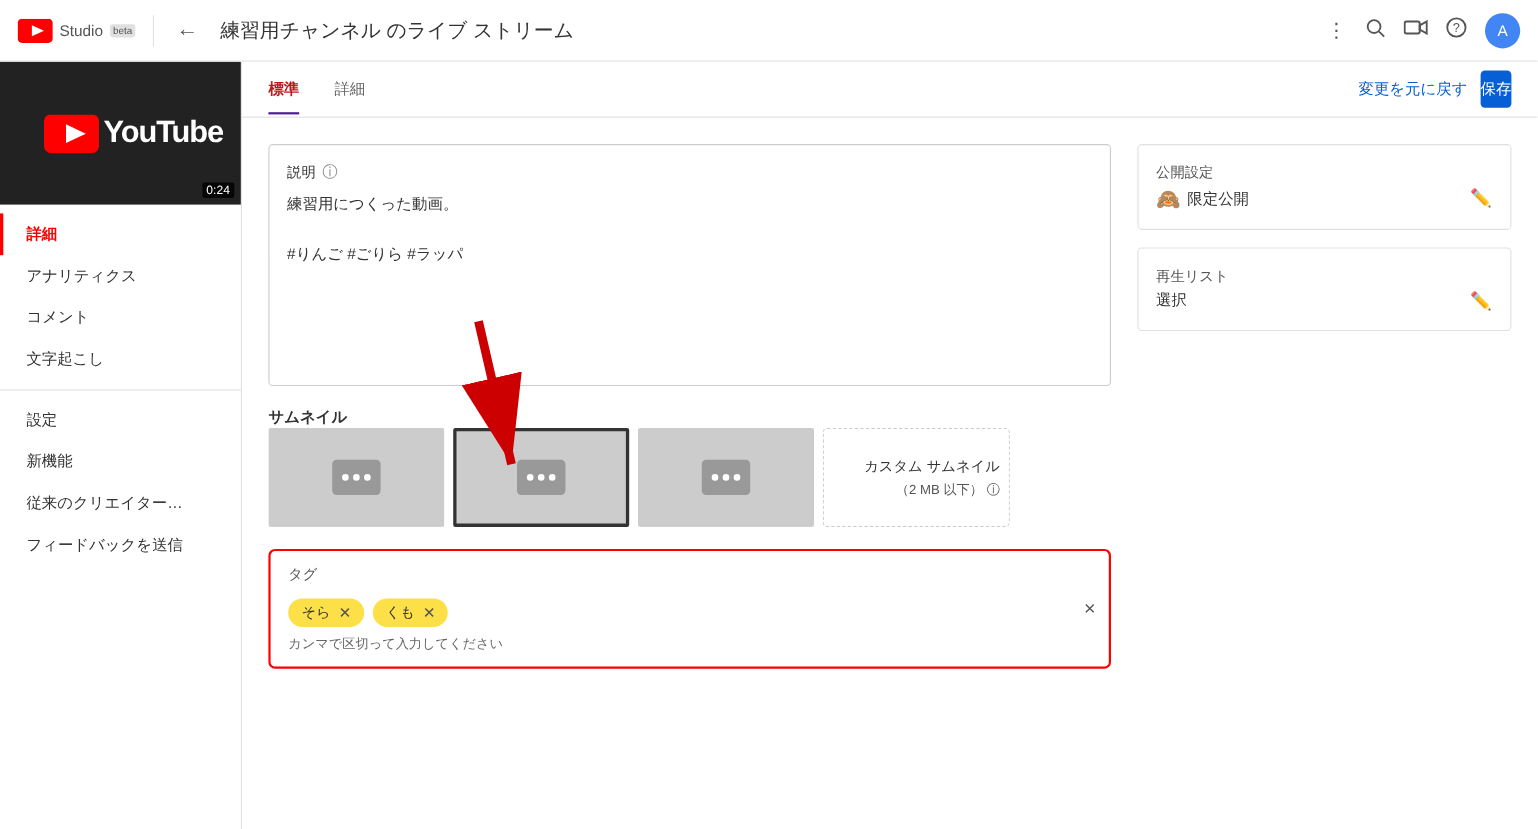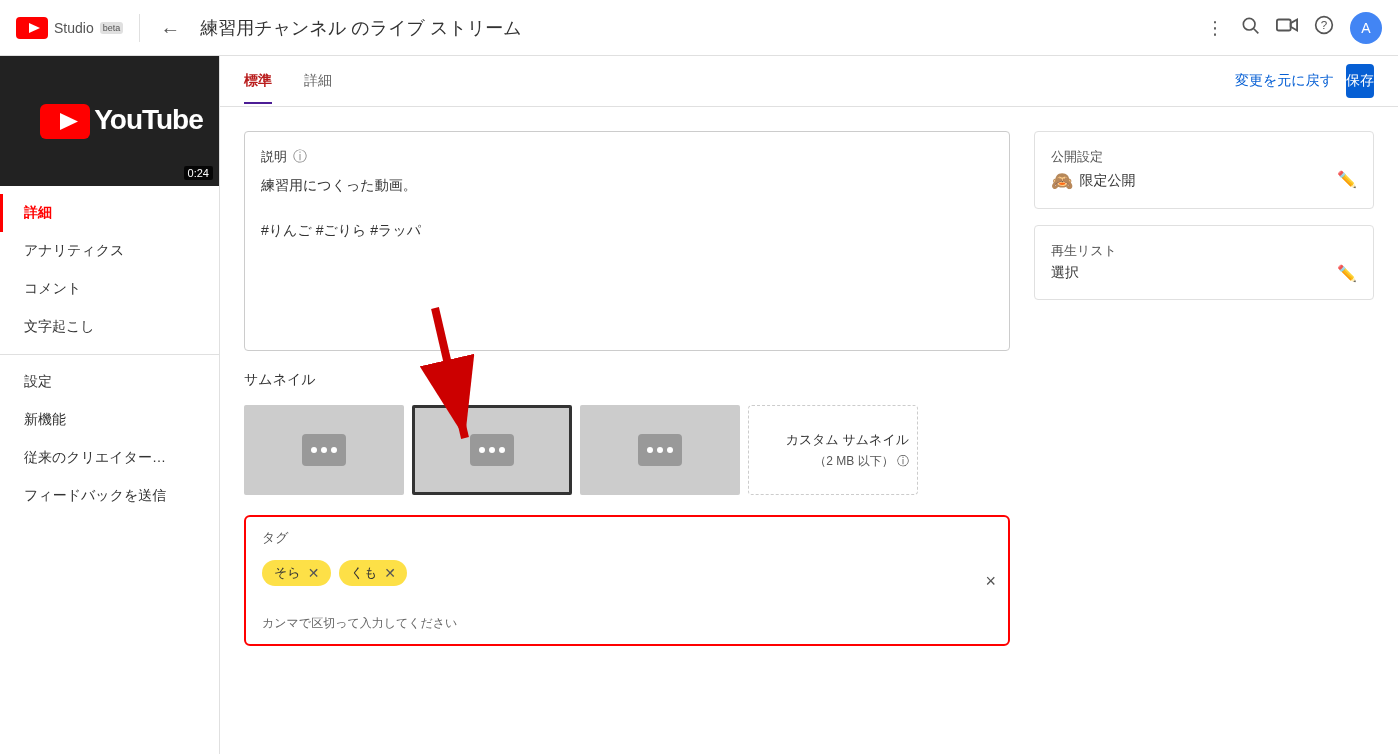--- a/index.html
+++ b/index.html
@@ -53,39 +53,39 @@
     .content-area { display: flex; flex: 1; overflow: auto; padding: 24px; gap: 24px; }
     .main-column { flex: 1; display: flex; flex-direction: column; gap: 20px; }
     .side-column { width: 340px; flex-shrink: 0; display: flex; flex-direction: column; gap: 16px; }
 
     
     .description-section { border: 1px solid #ccc; border-radius: 4px; padding: 16px; }
     .section-label { font-size: 13px; color: #333; margin-bottom: 8px; display: flex; align-items: center; gap: 6px; }
     .description-text { font-size: 14px; color: #333; line-height: 1.6; white-space: pre-line; min-height: 160px; }
 
     
-    .thumbnail-section-label { font-size: 14px; font-weight: 400; margin-bottom: 16px; }
+    .thumbnail-section-label { font-size: 14px; font-weight: 700; margin-bottom: 0; }
     .thumbnail-grid { display: flex; gap: 8px; align-items: center; }
     .thumbnail-option { width: 160px; height: 90px; background: #ccc; border-radius: 2px; display: flex; align-items: center; justify-content: center; cursor: pointer; border: 2px solid transparent; flex-shrink: 0; }
     .thumbnail-option.selected { border: 3px solid #333; }
     .thumbnail-icon { width: 44px; height: 32px; background: #999; border-radius: 4px; display: flex; align-items: center; justify-content: center; }
     .thumbnail-dots { display: flex; gap: 4px; }
     .thumbnail-dot { width: 6px; height: 6px; border-radius: 50%; background: #fff; }
     .custom-thumbnail { width: 170px; height: 90px; border: 1px dashed #ccc; border-radius: 4px; display: flex; flex-direction: column; align-items: flex-end; justify-content: center; cursor: pointer; text-align: center; font-size: 13px; color: #333; padding: 8px; }
     .custom-thumbnail-title { font-size: 13px; }
     .custom-thumbnail-sub { font-size: 12px; color: #555; margin-top: 4px; }
 
     
     .tags-section { border: 2px solid #ff0000; border-radius: 6px; padding: 12px 16px; position: relative; }
     .tags-label { font-size: 13px; color: #555; margin-bottom: 8px; }
     .tags-input-area { display: flex; align-items: center; gap: 8px; flex-wrap: wrap; min-height: 36px; }
     .tag-chip { display: flex; align-items: center; gap: 4px; background: #fde047; border-radius: 16px; padding: 4px 8px 4px 12px; font-size: 13px; }
     .tag-remove { background: none; border: none; cursor: pointer; color: #555; font-size: 14px; padding: 0 2px; display: flex; align-items: center; justify-content: center; width: 18px; height: 18px; }
     .tags-clear { position: absolute; right: 12px; top: 50%; transform: translateY(-50%); background: none; border: none; cursor: pointer; font-size: 18px; color: #555; }
-    .tags-hint { font-size: 12px; color: #666; margin-top: 24px; }
+    .tags-hint { font-size: 12px; color: #666; margin-top: 2px; }
 
     
     .side-panel { border: 1px solid #e0e0e0; border-radius: 4px; padding: 16px; }
     .side-panel-header { display: flex; justify-content: space-between; align-items: flex-start; }
     .side-panel-title { font-size: 13px; color: #555; margin-bottom: 4px; }
     .side-panel-value { font-size: 14px; color: #333; display: flex; align-items: center; gap: 6px; }
     .edit-btn { background: none; border: none; cursor: pointer; color: #555; font-size: 16px; }
 
     .thumbnail-wrapper { position: relative; }
   </style>

